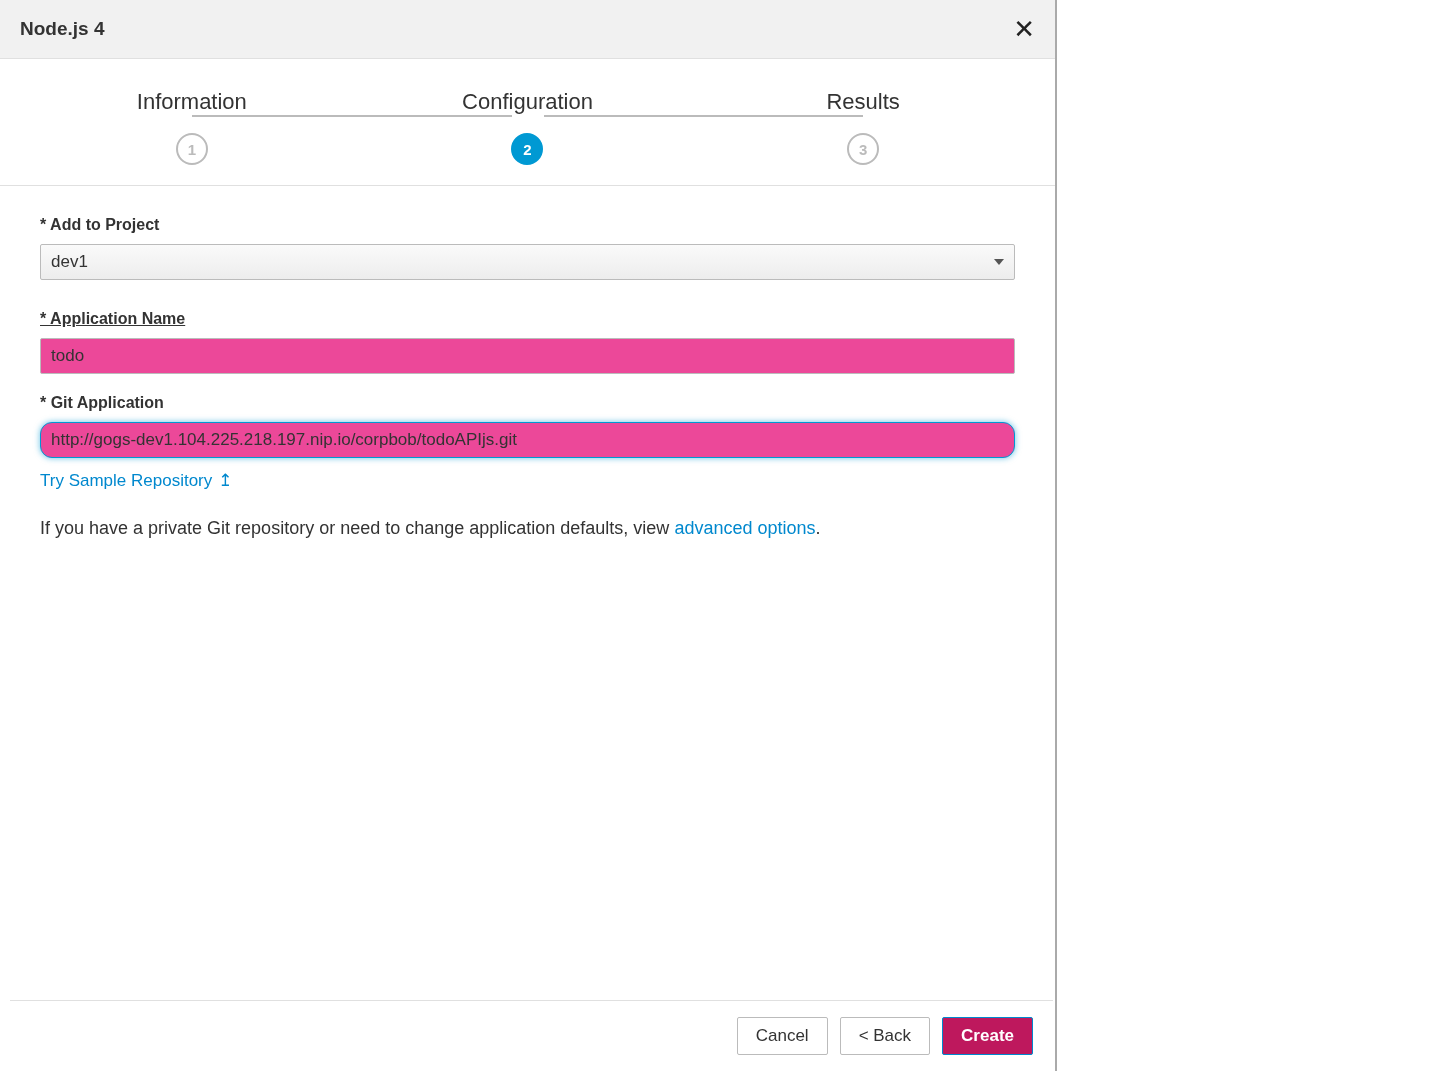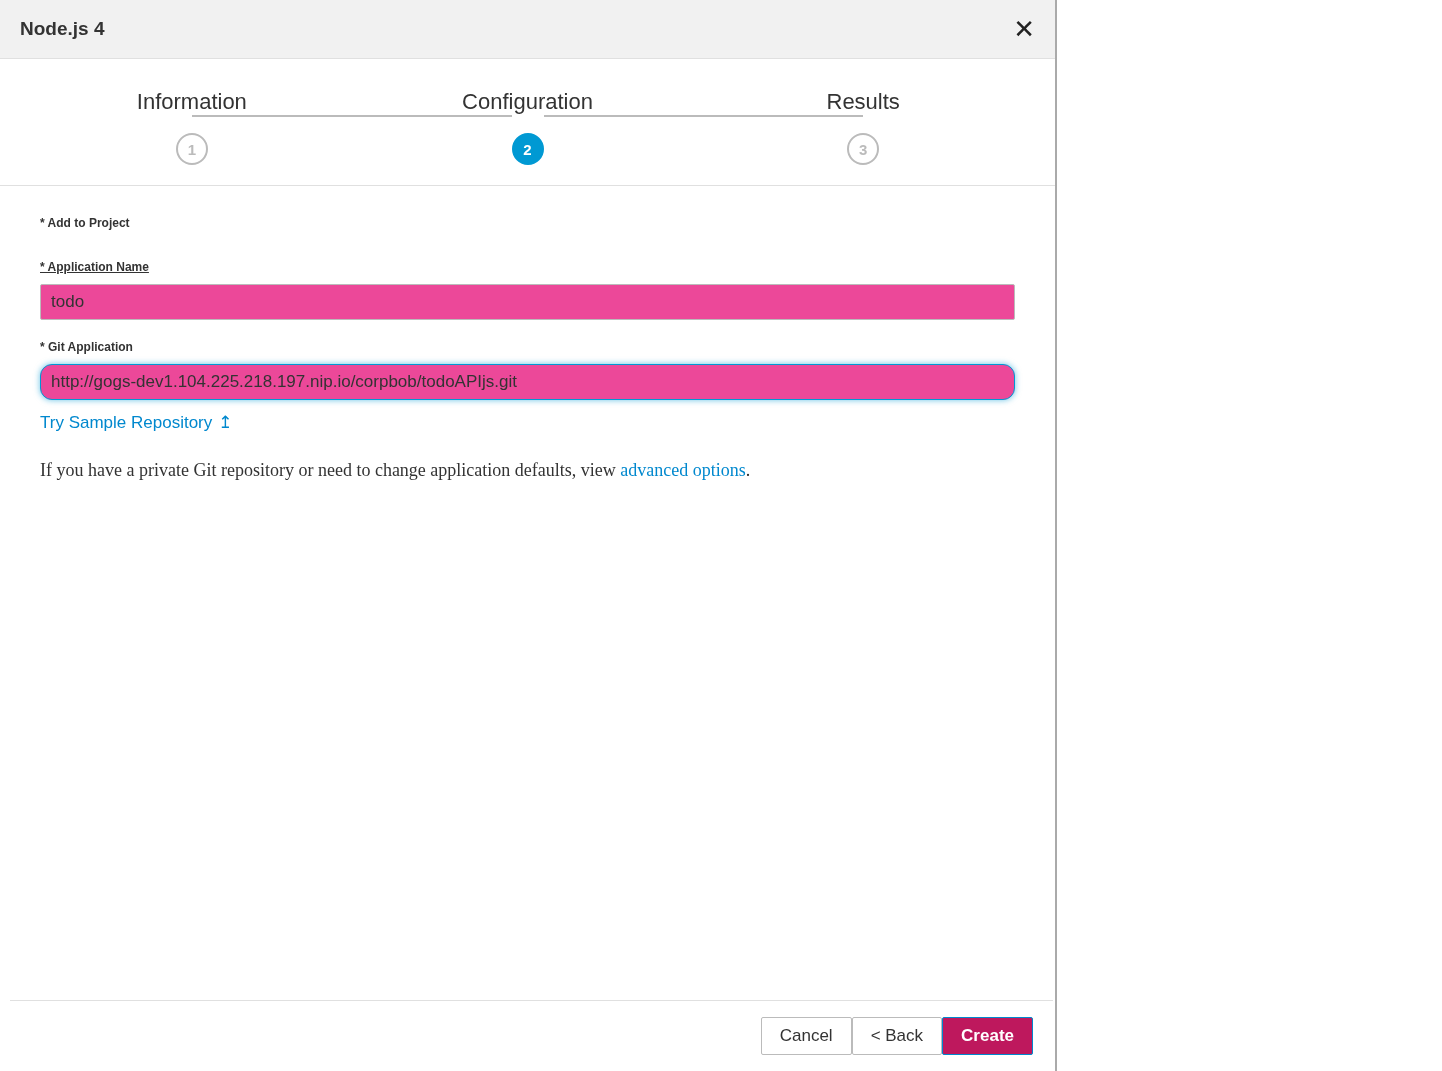--- a/index.html
+++ b/index.html
@@ -10,64 +10,64 @@
   .titlebar {
     background:#f1f1f1; border-bottom:1px solid #e0e0e0;
     display:flex; justify-content:space-between; align-items:center;
     padding:16px 20px;
   }
   .titlebar h1 { font-size:19px; font-weight:700; margin:0; color:#333; }
   .close-x { font-size:26px; line-height:1; color:#222; cursor:pointer; }
   .wizard {
     padding:30px 40px 20px 40px; border-bottom:1px solid #e0e0e0;
   }
-  .steps { display:flex; align-items:center; justify-content:center;gap:32px; }
+  .steps { display:flex; align-items:center; justify-content:flex-end;gap:32px; }
   .step { flex:1; text-align:center; position:relative; }
   .step-label { font-size:22px; color:#333; margin-bottom:18px; display:block;}
   .step-circle {
     width:32px; height:32px; border-radius:50%; margin:0 auto; display:flex;
     align-items:center; justify-content:center; font-size:15px; font-weight:600;
     border:2px solid #bbb; color:#bbb; background:#fff; position:relative; z-index:2;
   }
   .step.active .step-circle { background:#0099d3; border-color:#0099d3; color:#fff; }
   .connector {
     position:absolute; top:56px; height:2px; background:#bbb; z-index:1;
   }
   .connector.c1 { left:calc(16.66% + 16px); right:calc(50% + 16px); }
   .connector.c2 { left:calc(50% + 16px); right:calc(16.66% + 16px); }
 
   .form-area { padding:30px 40px 40px 40px; }
   .field-group { margin-bottom:30px; }
-  .field-label { font-size:12px; font-weight:600; color:#333; margin-bottom:10px; display:block;}
+  .field-label { font-size:16px; font-weight:600; color:#333; margin-bottom:10px; display:block;}
   .select-wrap {
     position:relative; width:100%;
   }
   .select-box {
     width:100%; height:36px; border:1px solid #bbb; border-radius:2px;
     background:linear-gradient(#fafafa,#ededed); padding:6px 10px; font-size:17px;
     color:#333; display:flex; align-items:center; justify-content:space-between;
     cursor:pointer;
   }
   .caret-down { width:0;height:0;border-left:5px solid transparent;border-right:5px solid transparent;border-top:6px solid #555;}
   .text-input {
     width:100%; height:36px; border:1px solid #bbb; border-radius:2px;
     padding:6px 10px; font-size:17px; color:#333; background:#ec4899;
   }
   .text-input.focused {
     border-color:#0099d3; box-shadow:0 0 6px rgba(0,153,211,.6); outline:none;border-radius:12px;
   }
   .link { color:#0088ce; cursor:pointer; }
   .try-sample { font-size:17px; margin-top:12px; display:inline-flex; align-items:center; gap:6px;}
   .arrow-up-right { display:inline-block; transform:rotate(0deg); }
-  .help-text { font-size:18px; color:#333; margin-top:24px; line-height:1.5;font-family:Liberation Serif, serif;}
+  .help-text { font-size:18px; color:#333; margin-top:24px; line-height:1.5;}
 
   .footer {
     position:absolute; bottom:0; left:0; right:2px;
     border-top:1px solid #e0e0e0; background:#fff;
-    padding:16px 20px; display:flex; justify-content:flex-end; gap:0;
+    padding:16px 20px; display:flex; justify-content:flex-end; gap:12px;
     margin-top:80px;
     margin-left:10px;
   }
   .btn {
     padding:8px 18px; font-size:17px; border-radius:2px; cursor:pointer;
     border:1px solid #bbb; background:#fff; color:#333;
   }
   .btn-primary {
     background:#be185d; border-color:#0088ce; color:#fff; font-weight:600;
   }
@@ -98,20 +98,26 @@
         <span class="step-label">Results</span>
         <div class="step-circle">3</div>
       </div>
     </div>
   </div>
 
   <div class="form-area">
 
     <div class="field-group">
       <label class="field-label">* Add to Project</label>
+      <div class="select-wrap">
+        <div class="select-box">
+          <span>dev1</span>
+          <span class="caret-down"></span>
+        </div>
+      </div>
     </div>
 
 
     <div class="field-group" style="margin-bottom:20px;text-decoration:underline;">
       <label class="field-label">* Application Name</label>
       <input type="text" class="text-input" value="todo" style="">
     </div>
 
     <div class="field-group" style="margin-bottom:10px;">
       <label class="field-label">* Git Application</label>

